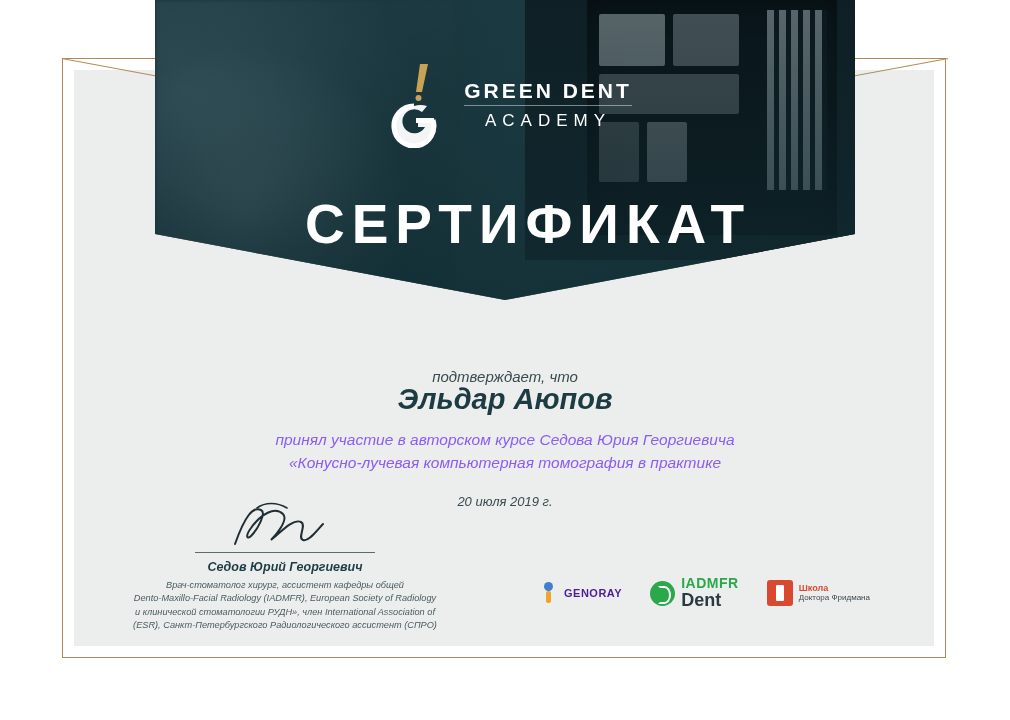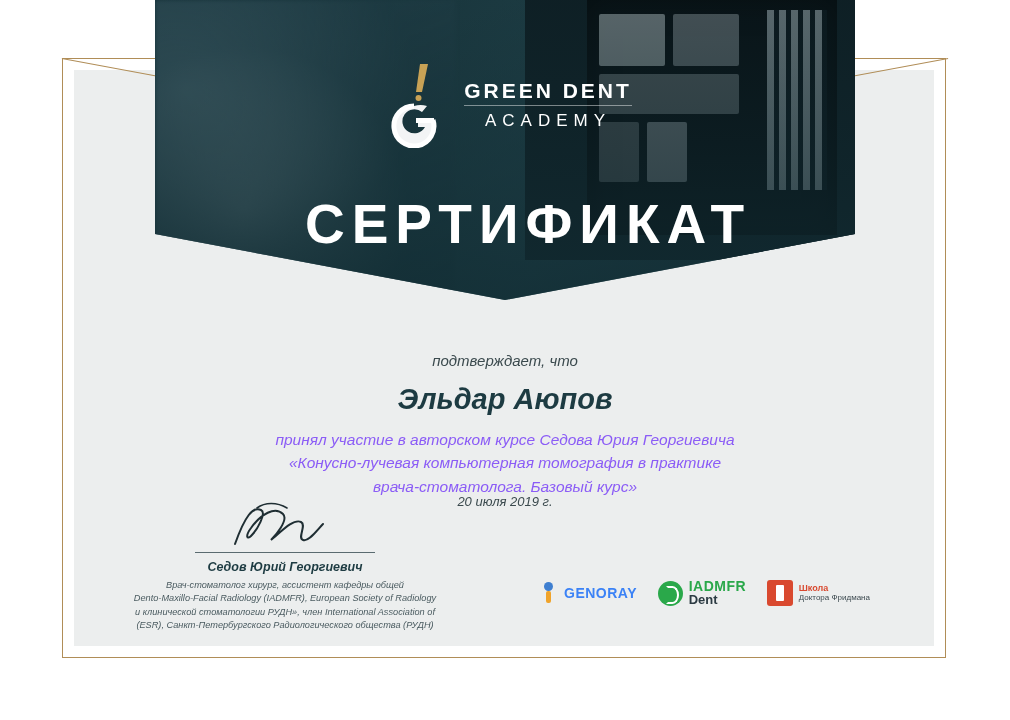--- a/index.html
+++ b/index.html
@@ -161,21 +161,21 @@
     font-size: 55px;
     font-weight: bold;
     letter-spacing: 7px;
     z-index: 5;
     padding-left: 46px;
   }
   .confirms {
     position: absolute;
     left: 0;
     right: 0;
-    top: 352px;
+    top: 368px;
     text-align: center;
     color: #3b4a4e;
     font-size: 15px;
     font-style: italic;
   }
   .recipient {
     position: absolute;
     left: 0;
     right: 0;
     top: 383px;
@@ -270,23 +270,23 @@
   .genoray-mark .stem {
     position: absolute;
     width: 5px;
     height: 12px;
     background: #f0a32a;
     left: 6px;
     top: 9px;
     border-radius: 2px;
   }
   .genoray-text {
-    font-size: 14px;
-    font-weight: bold;
-    color: #3b82f6;
+    font-size: 11px;
+    font-weight: bold;
+    color: #4c1d95;
     letter-spacing: .5px;
   }
   .gd-mark {
     width: 25px;
     height: 25px;
     border-radius: 50%;
     background: #2aa84a;
     position: relative;
   }
   .gd-mark::after {
@@ -301,21 +301,21 @@
     border-left-color: transparent;
   }
   .gd-text .g1 {
     font-size: 14px;
     font-weight: bold;
     color: #2aa84a;
     letter-spacing: .5px;
     line-height: 1;
   }
   .gd-text .g2 {
-    font-size: 13px;
+    font-size: 18px;
     font-weight: bold;
     color: #2b3a42;
     line-height: 1.15;
   }
   .fr-mark {
     width: 26px;
     height: 26px;
     background: #d9492f;
     border-radius: 3px;
     position: relative;
@@ -385,39 +385,38 @@
   </div>
 
   <div class="cert-title">СЕРТИФИКАТ</div>
 
   <div class="confirms">подтверждает, что</div>
   <div class="recipient">Эльдар Аюпов</div>
 
   <div class="course">
     <div>принял участие в авторском курсе Седова Юрия Георгиевича</div>
     <div>«Конусно-лучевая компьютерная томография в практике</div>
-    <div>врача-стоматолога. Базовый курс»</div>
   </div>
 
   <div class="date">20 июля 2019 г.</div>
 
   <div class="sign-block">
     <div class="signature">
       <svg width="160" height="52" viewBox="0 0 160 52" xmlns="http://www.w3.org/2000/svg">
         <path d="M30 44 C40 16, 48 6, 56 10 C62 13, 52 30, 46 36 C42 40, 40 36, 46 28 C56 14, 70 6, 78 14 C84 20, 70 36, 66 40 C74 34, 88 18, 96 22 C102 25, 92 38, 98 40 C104 42, 112 30, 118 24" fill="none" stroke="#1f2e33" stroke-width="2" stroke-linecap="round"></path>
         <path d="M52 8 C60 2, 72 2, 82 8" fill="none" stroke="#1f2e33" stroke-width="1.6" stroke-linecap="round"></path>
       </svg>
     </div>
     <div class="sign-rule"></div>
     <div class="sign-name">Седов Юрий Георгиевич</div>
     <div class="sign-desc">
       <div>Врач-стоматолог хирург, ассистент кафедры общей</div>
       <div>Dento-Maxillo-Facial Radiology (IADMFR), European Society of Radiology</div>
       <div>и клинической стоматологии РУДН», член International Association of</div>
-      <div>(ESR), Санкт-Петербургского Радиологического общества (РУДН)</div>
+      <div>(ESR), Санкт-Петербургского Радиологического ассистент (СПРО)</div>
     </div>
   </div>
 
   <div class="sponsors">
 
     <div class="sponsor">
       <div class="genoray-mark">
         <div class="dot"></div>
           <div class="stem"></div>
       </div>

